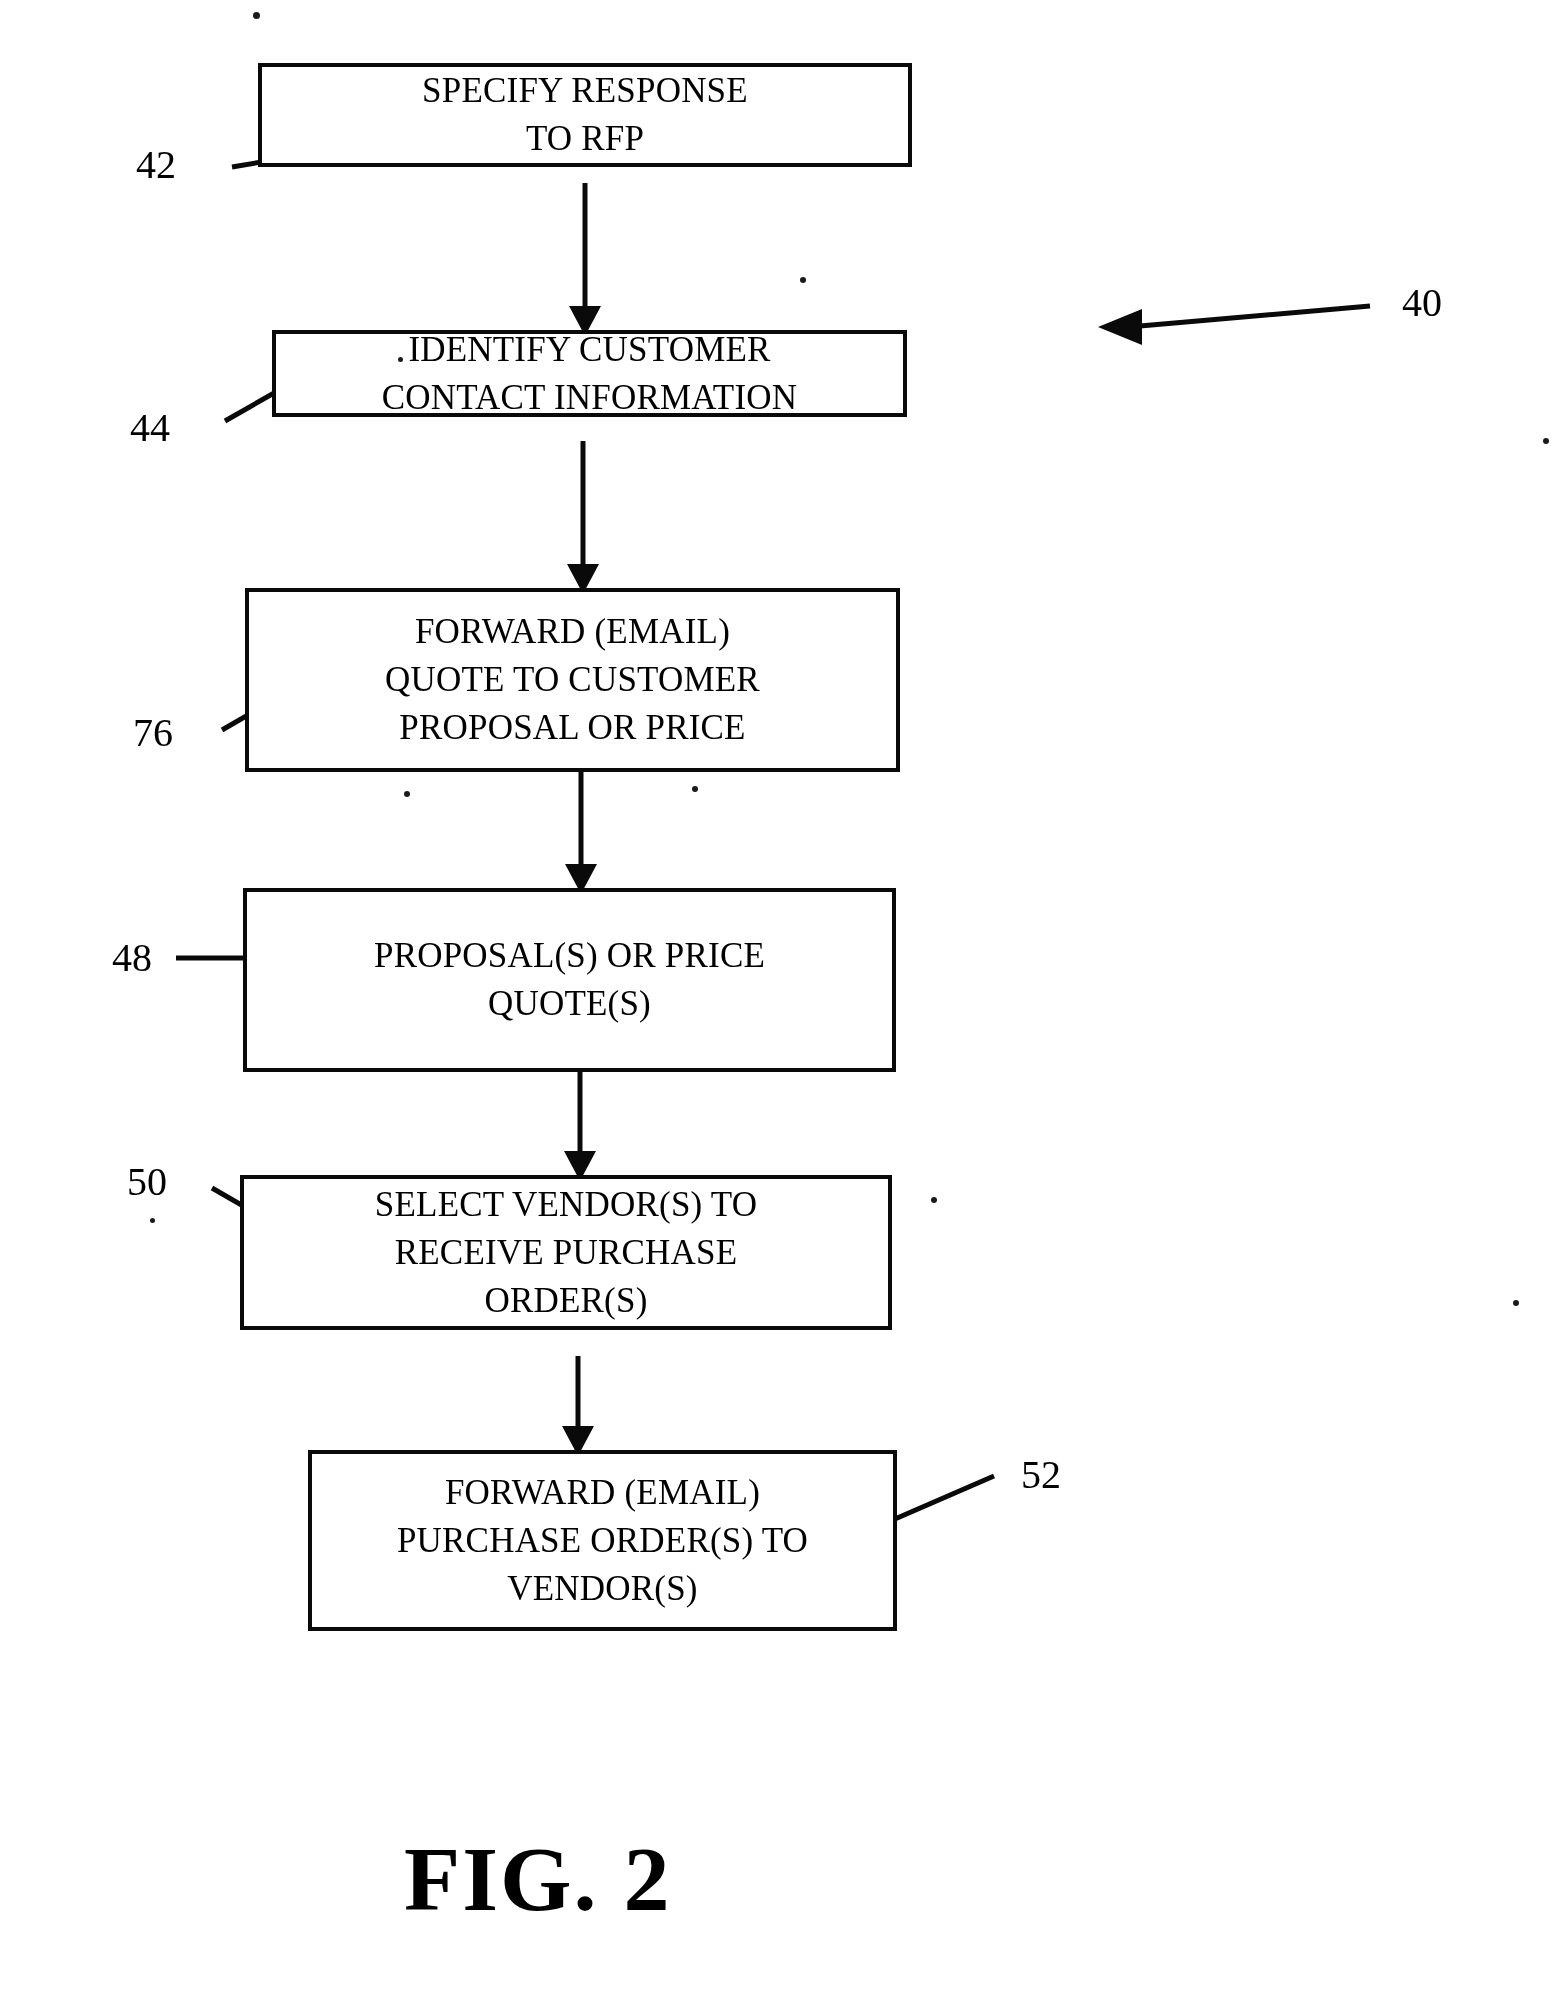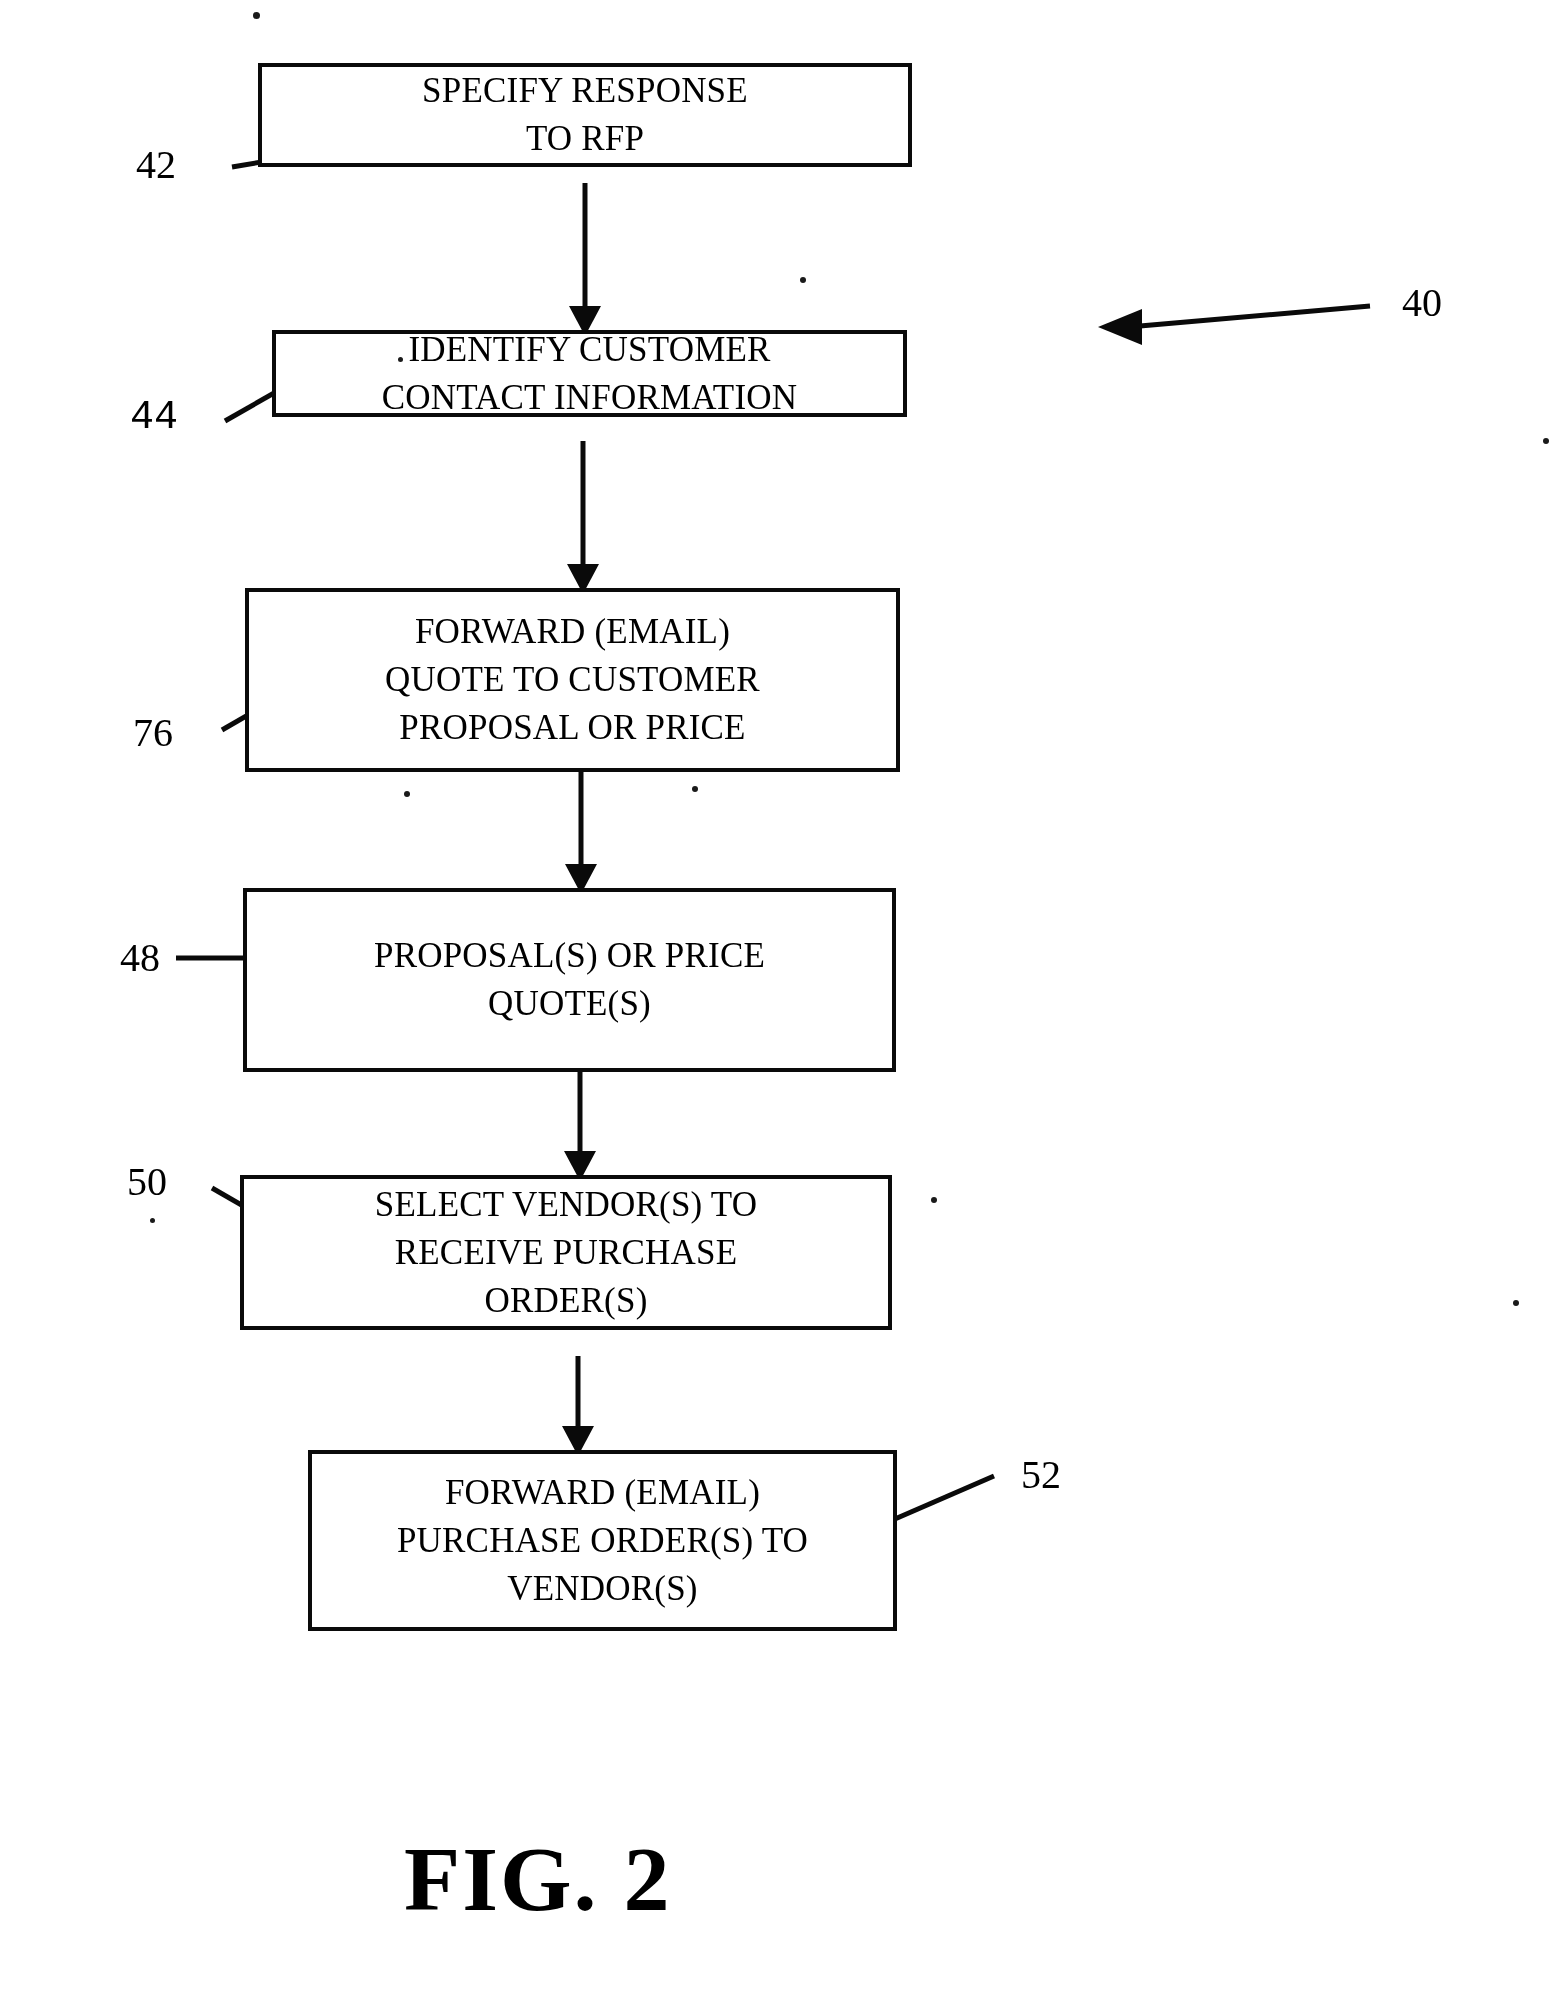--- a/index.html
+++ b/index.html
@@ -149,23 +149,23 @@
     <span class="line">ORDER(S)</span>
   </div>
 
   <div class="flow-box" style="left:308px; top:1450px; width:589px; height:181px;">
     <span class="line">FORWARD (EMAIL)</span>
     <span class="line">PURCHASE ORDER(S) TO</span>
     <span class="line">VENDOR(S)</span>
   </div>
 
   <div class="ref-num" style="left:136px; top:145px;">42</div>
-  <div class="ref-num" style="left:130px; top:398px;font-family:Liberation Mono, monospace;">44</div>
+  <div class="ref-num" style="left:130px; top:408px;">44</div>
   <div class="ref-num" style="left:133px; top:713px;">76</div>
-  <div class="ref-num" style="left:120px; top:938px;">48</div>
+  <div class="ref-num" style="left:112px; top:938px;">48</div>
   <div class="ref-num" style="left:127px; top:1162px;">50</div>
   <div class="ref-num" style="left:1021px; top:1455px;">52</div>
   <div class="ref-num" style="left:1402px; top:283px;">40</div>
 
   <div class="fig-caption" style="left:404px; top:1833px;">FIG. 2</div>
 
   <div class="speck" style="left:253px; top:12px; width:7px; height:7px;"></div>
   <div class="speck" style="left:800px; top:277px; width:6px; height:6px;"></div>
   <div class="speck" style="left:1543px; top:438px; width:6px; height:6px;"></div>
   <div class="speck" style="left:404px; top:791px; width:6px; height:6px;"></div>

